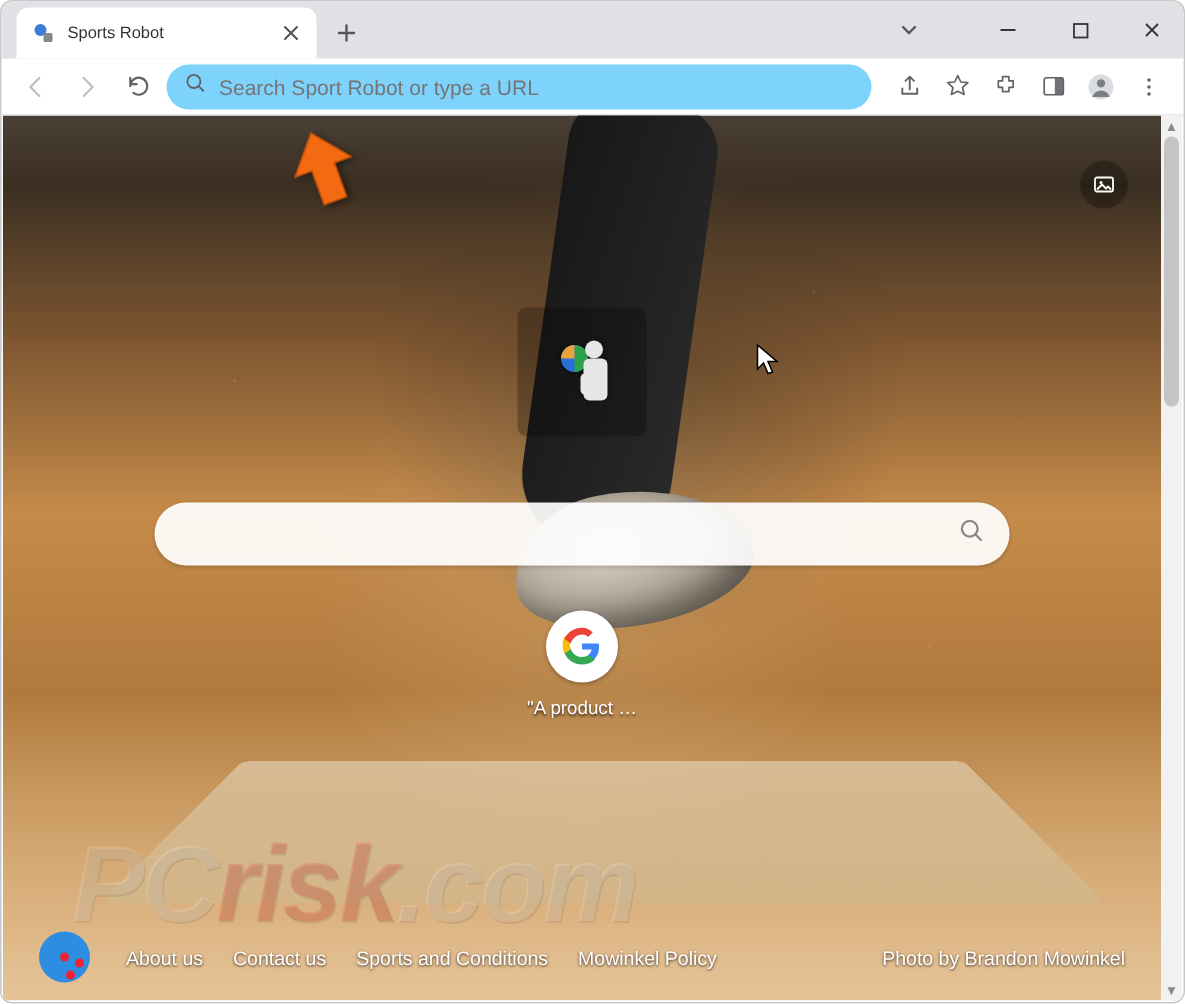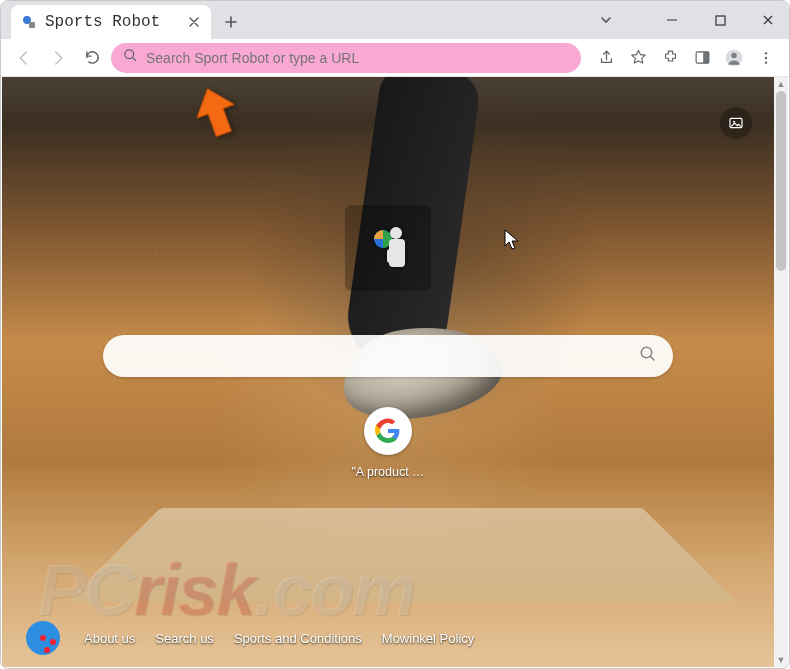--- a/index.html
+++ b/index.html
@@ -2,32 +2,32 @@
 <html><head>
 <meta charset="utf-8">
 <style>
   * { margin: 0; padding: 0; box-sizing: border-box; font-family: "Segoe UI", Arial, sans-serif; }
   body { width: 790px; height: 669px; overflow: hidden; background: #fff; border: 1px solid #c8c8c8; border-radius: 8px; position: relative; }
 
   
   .titlebar { height: 38px; background: #dfe1e5; display: flex; align-items: flex-end; position: relative; }
   .tab { height: 34px; background: #fff; border-radius: 8px 8px 0 0; display: flex; align-items: center; padding: 0 10px; margin-left: 10px; min-width: 200px; position: relative; }
   .tab .favicon { width: 16px; height: 16px; margin-right: 8px; }
-  .tab .title { font-size: 16px; color: #333; flex: 1; font-family: Liberation Mono, monospace; }
+  .tab .title { font-size: 11px; color: #333; flex: 1; }
   .tab .close { width: 14px; height: 14px; display: flex; align-items: center; justify-content: center; color: #555; cursor: pointer; }
   .newtab { width: 28px; height: 28px; display: flex; align-items: center; justify-content: center; color: #555; margin-left: 6px; cursor: pointer; margin-bottom: 3px;}
   .win-controls { position: absolute; right: 6px; top: 0; height: 38px; display: flex; align-items: center; gap: 18px; color: #555; }
   .win-controls > div { width: 30px; height: 30px; display: flex; align-items: center; justify-content: center; cursor: pointer;}
   .chevron { margin-right: 18px;}
 
   
   .toolbar { height: 38px; background: #fff; border-bottom: 1px solid #e7e7e7; display: flex; align-items: center; padding: 0 8px; gap: 4px;}
   .icon-btn { width: 30px; height: 30px; display: flex; align-items: center; justify-content: center; color: #5f6368; border-radius: 50%; cursor: pointer;}
   .icon-btn.disabled { color: #bfbfbf; cursor: default;}
-  .omnibox { flex: 1; height: 30px; background: #f9a8d4; border-radius: 15px; display: flex; align-items: center; padding: 0 12px; gap: 8px; }
+  .omnibox { flex: 1; height: 30px; background: #7dd3fc; border-radius: 15px; display: flex; align-items: center; padding: 0 12px; gap: 8px; }
   .omnibox input { border: none; background: transparent; outline: none; flex: 1; font-size: 14px; color: #5f6368; }
   .toolbar-right { display: flex; align-items: center; gap: 2px; margin-left: 6px; }
 
   
   .viewport { position: absolute; top: 76px; left: 1px; right: 15px; bottom: 1px; overflow: hidden; }
   .bg { position: absolute; inset: 0; background:
       radial-gradient(circle at 50% 55%, rgba(255,235,200,0.15), transparent 35%),
       radial-gradient(circle at 55% 30%, rgba(80,60,40,0.6), transparent 30%),
       linear-gradient(180deg, #4a3f34 0%, #3b2f22 8%, #7c5530 25%, #c58b4a 45%, #b07a3d 65%, #d2a56e 82%, #e6c498 100%);
   }
@@ -62,21 +62,21 @@
   .footer .links a { color:#fff; text-decoration:none; cursor:pointer;}
   .ftlogo { width:34px; height:34px; border-radius:50%; background:#2d8de0; display:flex; align-items:center; justify-content:center; margin-right:4px;}
   .ftlogo::before{content:""; width:6px; height:6px; border-radius:50%; background:#e23; box-shadow: 10px 4px 0 #e23, 4px 12px 0 #e23;}
 
   
   .pointer-arrow { position:absolute; top: 84px; left: 188px; transform: rotate(-20deg); filter: drop-shadow(2px 2px 2px rgba(0,0,0,.4));}
   
   .cursor { position:absolute; top: 152px; left: 502px; }
 
   
-  .watermark { position:absolute; left: 36px; bottom: 36px; font-size: 72px; font-weight: 800; font-style: italic; letter-spacing: -2px; color: rgba(255,255,255,0.16); text-shadow: 1px 1px 0 rgba(0,0,0,.08); pointer-events:none; user-select:none;}
+  .watermark { position:absolute; left: 46px; bottom: 36px; font-size: 72px; font-weight: 800; font-style: italic; letter-spacing: -2px; color: rgba(255,255,255,0.16); text-shadow: 1px 1px 0 rgba(0,0,0,.08); pointer-events:none; user-select:none;}
   .watermark .r { color: rgba(230,50,40,0.20); }
 
   
   .scrollbar { position:absolute; top: 76px; right: 1px; width: 14px; bottom: 1px; background:#f1f1f1;}
   .scrollbar .thumb{ position:absolute; top:0; left:2px; right:2px; height: 180px; background:#c4c4c4; border-radius:5px;}
   .scrollbar .arrow{ position:absolute; left:0; right:0; height:14px; display:flex; align-items:center; justify-content:center; color:#8a8a8a; font-size:9px;}
   .scrollbar .arrow.top{ top:0;}
   .scrollbar .arrow.bot{ bottom:0;}
 </style>
 </head>
@@ -237,24 +237,25 @@
       <div class="lbl">"A product …</div>
     </div>
   </div>
 
   <div class="watermark">PC<span class="r">risk</span>.com</div>
 
   <div class="footer">
     <div class="links">
       <span class="ftlogo"></span>
       <a>About us</a>
-      <a>Search us</a>
+      <a>Contact us</a>
       <a>Sports and Conditions</a>
       <a>Mowinkel Policy</a>
     </div>
+    <div>Photo by Brandon Mowinkel</div>
   </div>
 
   <div class="cursor">
     <svg width="16" height="22" viewBox="0 0 16 22">
         <path d="M1 1l0 16 4-4 3 7 3-1-3-7 6 0z" fill="#fff" stroke="#000" stroke-width="1"></path>
       </svg>
   </div>
 </div>
 
 <div class="pointer-arrow">

